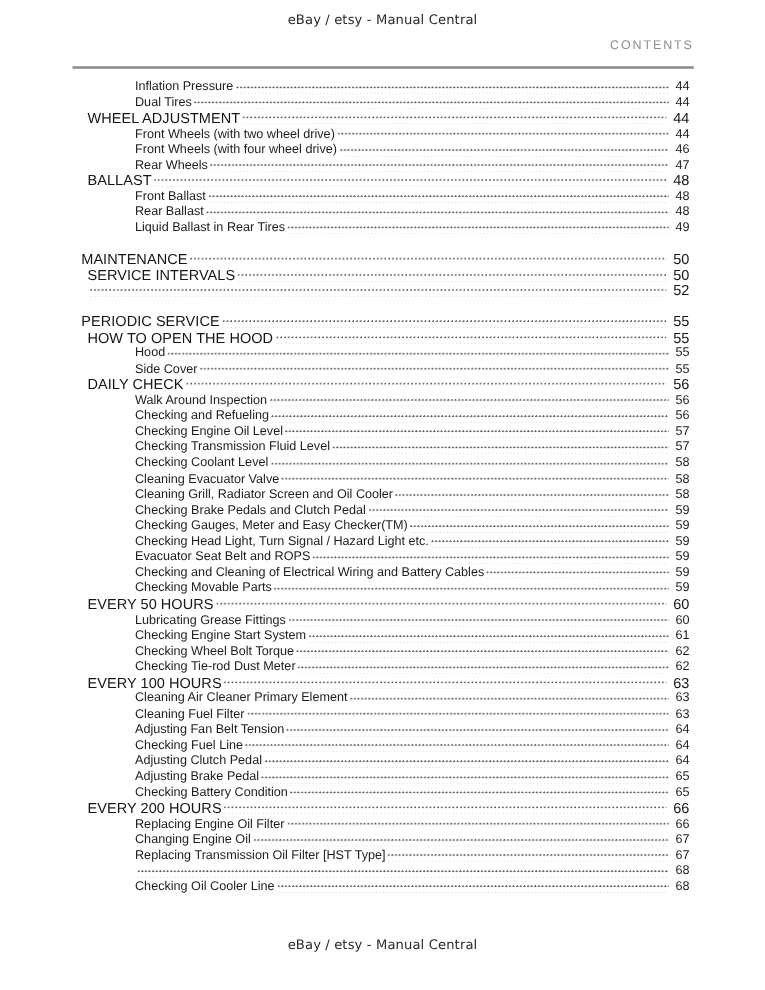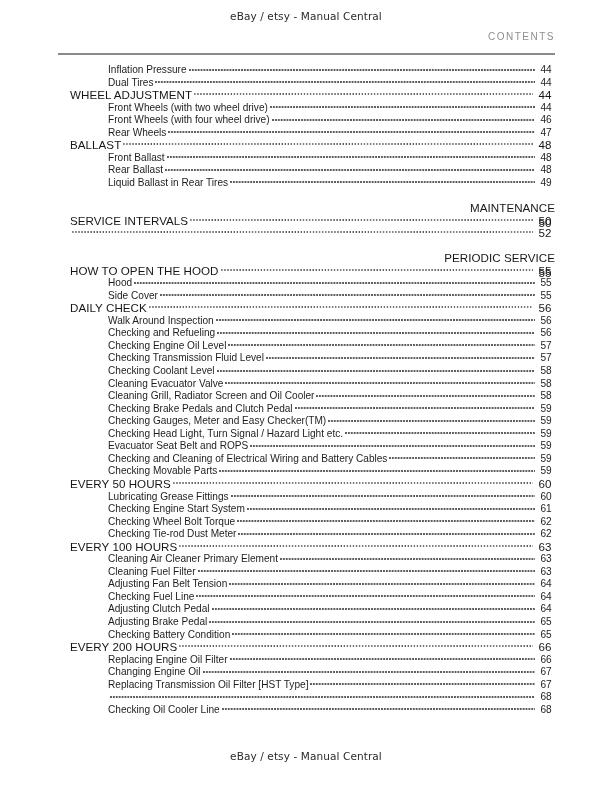--- a/index.html
+++ b/index.html
@@ -95,21 +95,21 @@
     font-variant-numeric: tabular-nums;
   }
 
   
   .lvl0 .row-title,
   .lvl0 .page-num {
     font-size: 11.6px;
     letter-spacing: 0.05px;
     color: #161616;
   }
-  .lvl0 { padding-left: 65px; flex-direction: column; }
+  .lvl0 { padding-left: 65px; }
   .lvl0 .page-num { width: 20px; }
 
   
   .lvl1 .row-title,
   .lvl1 .page-num {
     font-size: 11.6px;
     letter-spacing: 0.05px;
     color: #161616;
   }
   .lvl1 { padding-left: 70px; }

